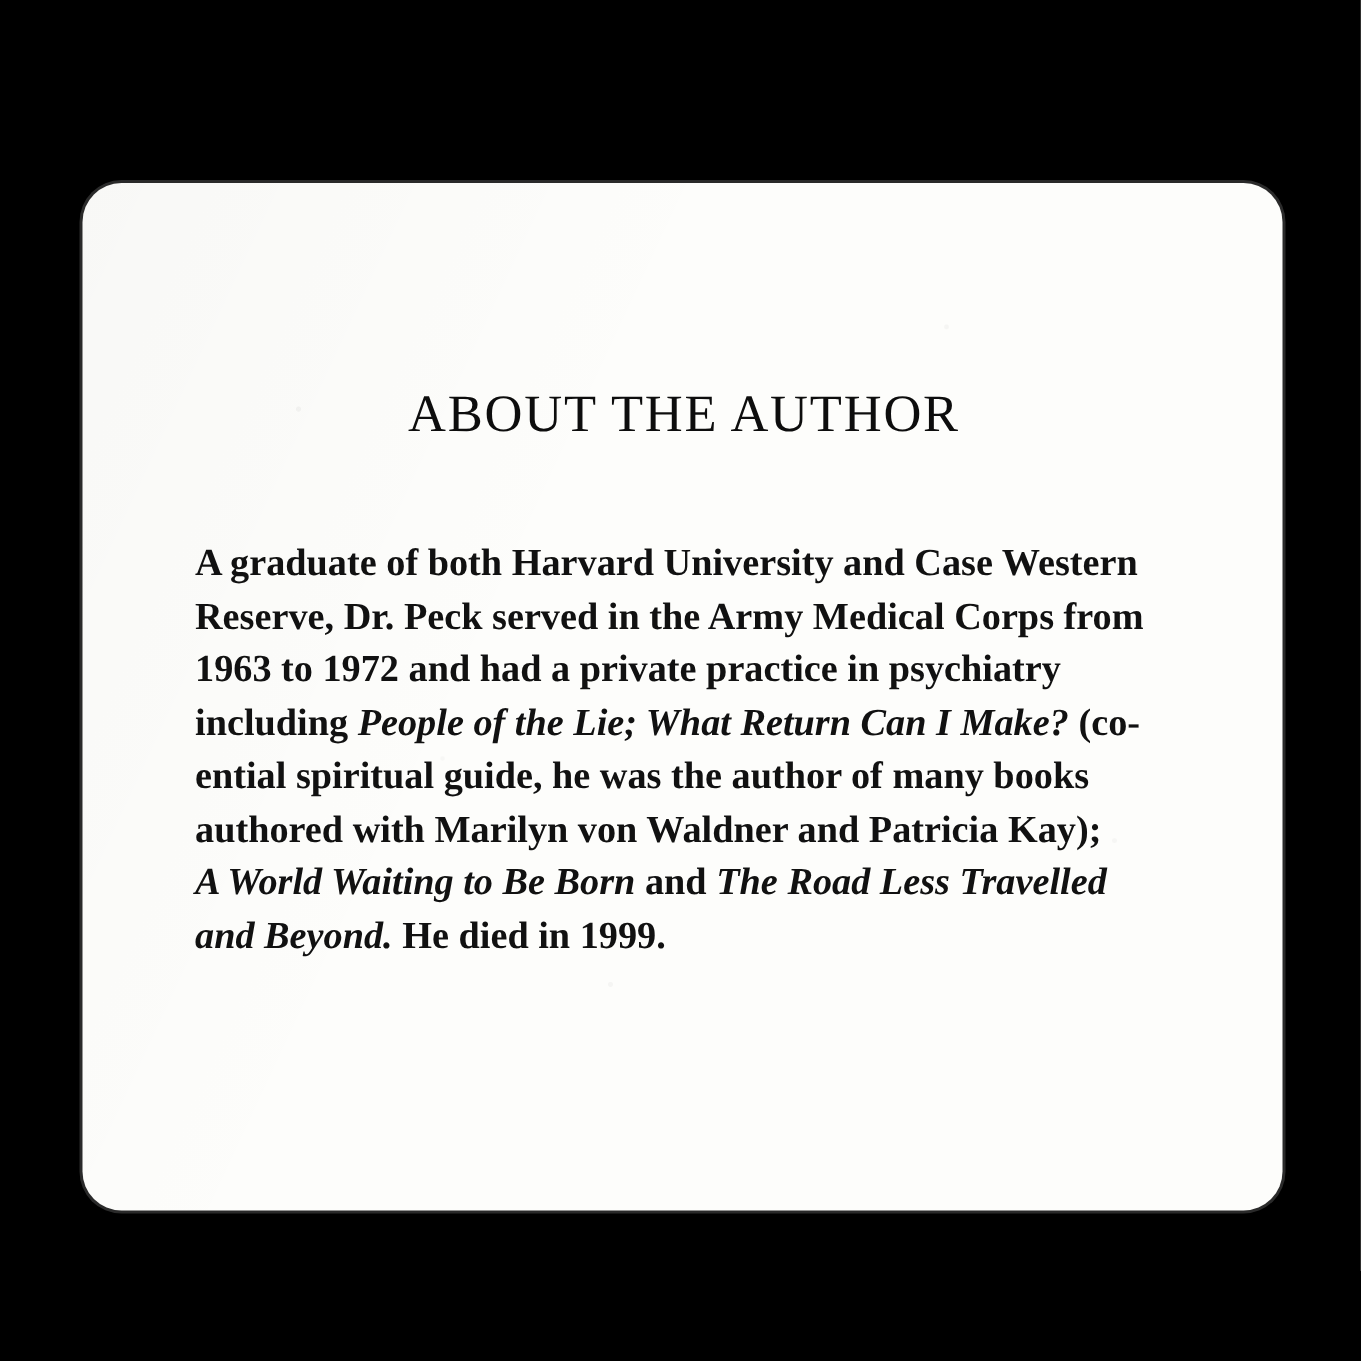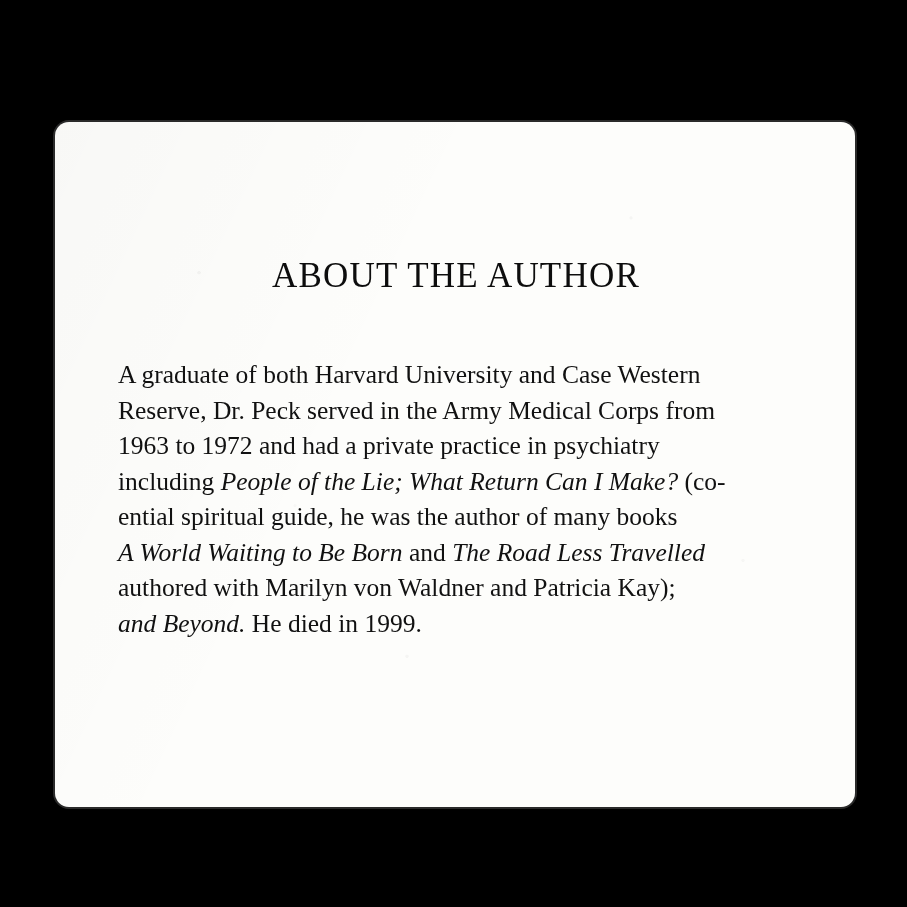--- a/index.html
+++ b/index.html
@@ -22,21 +22,21 @@
   }
 
   
   .page {
     position: absolute;
     left: 55px;
     top: 122px;
     width: 800px;
     height: 685px;
     background: #fdfdfb;
-    border-radius: 14px;
+    border-radius: 26px;
     box-shadow:
       0 0 0 2px #2a2a2a,
       6px 6px 14px rgba(0,0,0,0.85);
     overflow: hidden;
   }
 
   
   .page::before {
     content: "";
     position: absolute;
@@ -68,28 +68,29 @@
     font-size: 35px;
     letter-spacing: 1.2px;
     color: #0d0d0d;
     font-family: "Liberation Serif", serif;
     font-weight: 400;
   }
 
   .body-text {
     position: absolute;
     top: 235px;
-    left: 0;
+    left: 12px;
     width: 676px;
     font-size: 25.5px;
     line-height: 35.5px;
     color: #111111;
     text-align: justify;
     text-justify: inter-word;
     font-family: "Liberation Serif", serif;
+    font-weight: bold;
   }
 
   .body-text .ital {
     font-style: italic;
   }
 
   .line {
     display: block;
     white-space: nowrap;
   }
@@ -106,20 +107,20 @@
     <div class="content">
 
       <div class="heading">ABOUT THE AUTHOR</div>
 
       <div class="body-text">
         <span class="line">A graduate of both Harvard University and Case Western</span>
         <span class="line">Reserve, Dr. Peck served in the Army Medical Corps from</span>
         <span class="line">1963 to 1972 and had a private practice in psychiatry</span>
         <span class="line"><span>including </span><span class="ital">People of the Lie; What Return Can I Make?</span><span> (co-</span></span>
         <span class="line">ential spiritual guide, he was the author of many books</span>
+        <span class="line">authored with Marilyn von Waldner and Patricia Kay);</span>
         <span class="line"><span class="ital">A World Waiting to Be Born</span><span> and </span><span class="ital">The Road Less Travelled</span></span>
-        <span class="line">authored with Marilyn von Waldner and Patricia Kay);</span>
         <span class="lastline"><span class="ital">and Beyond.</span><span> He died in 1999.</span></span>
       </div>
 
     </div>
   </div>
 </div>
 
 </body></html>

